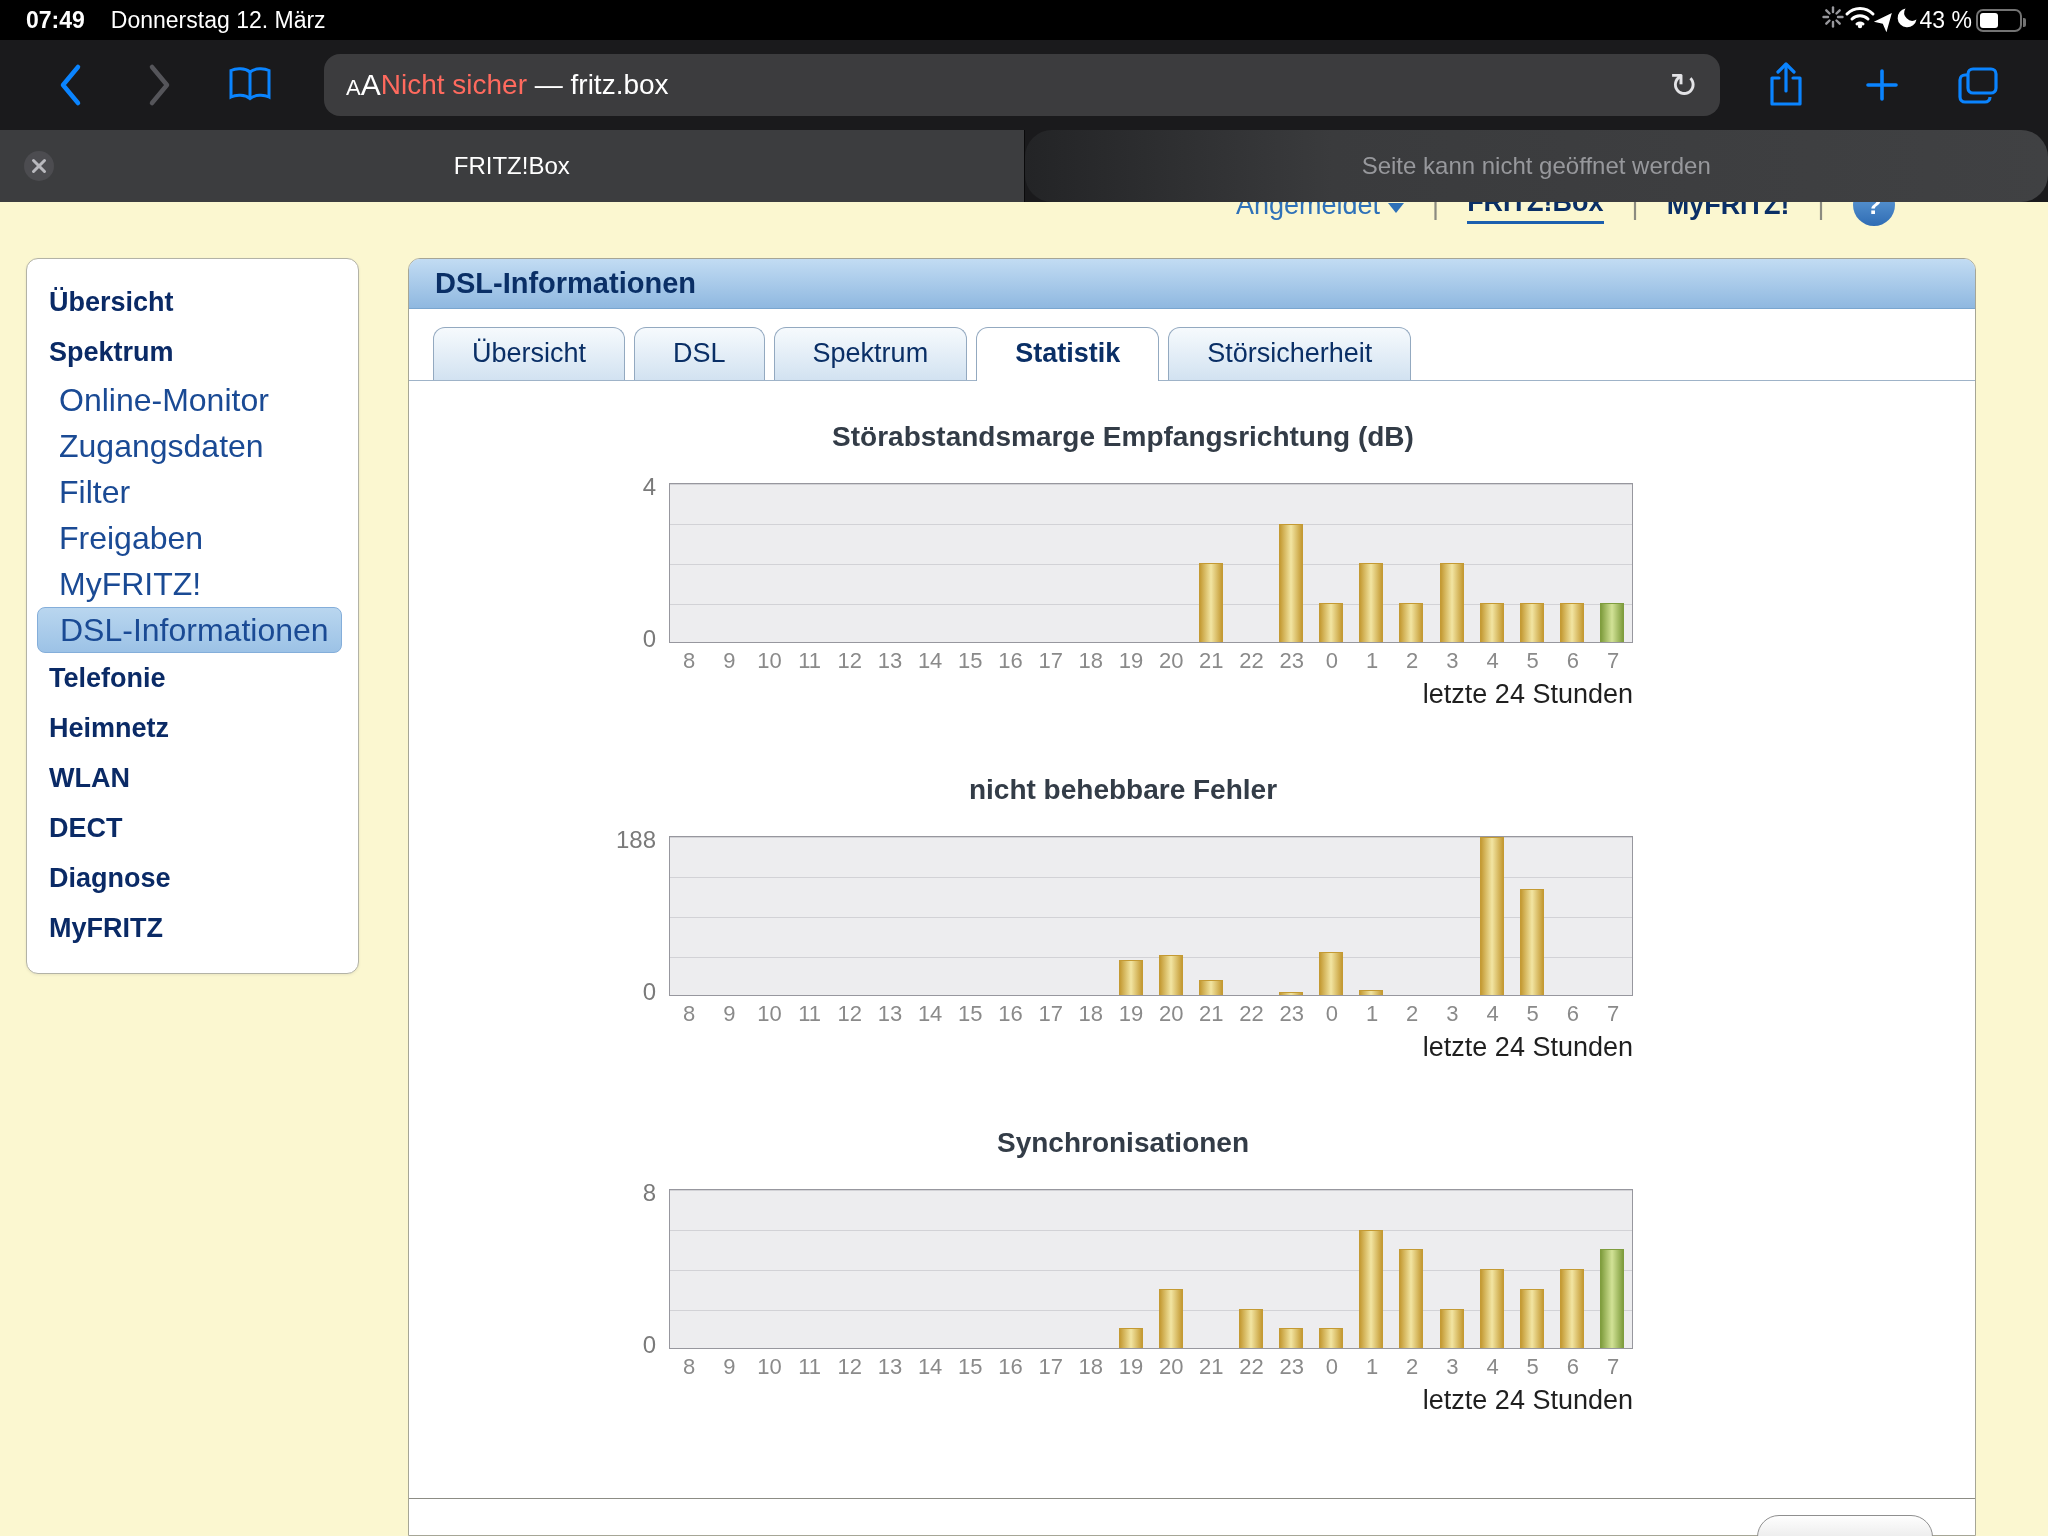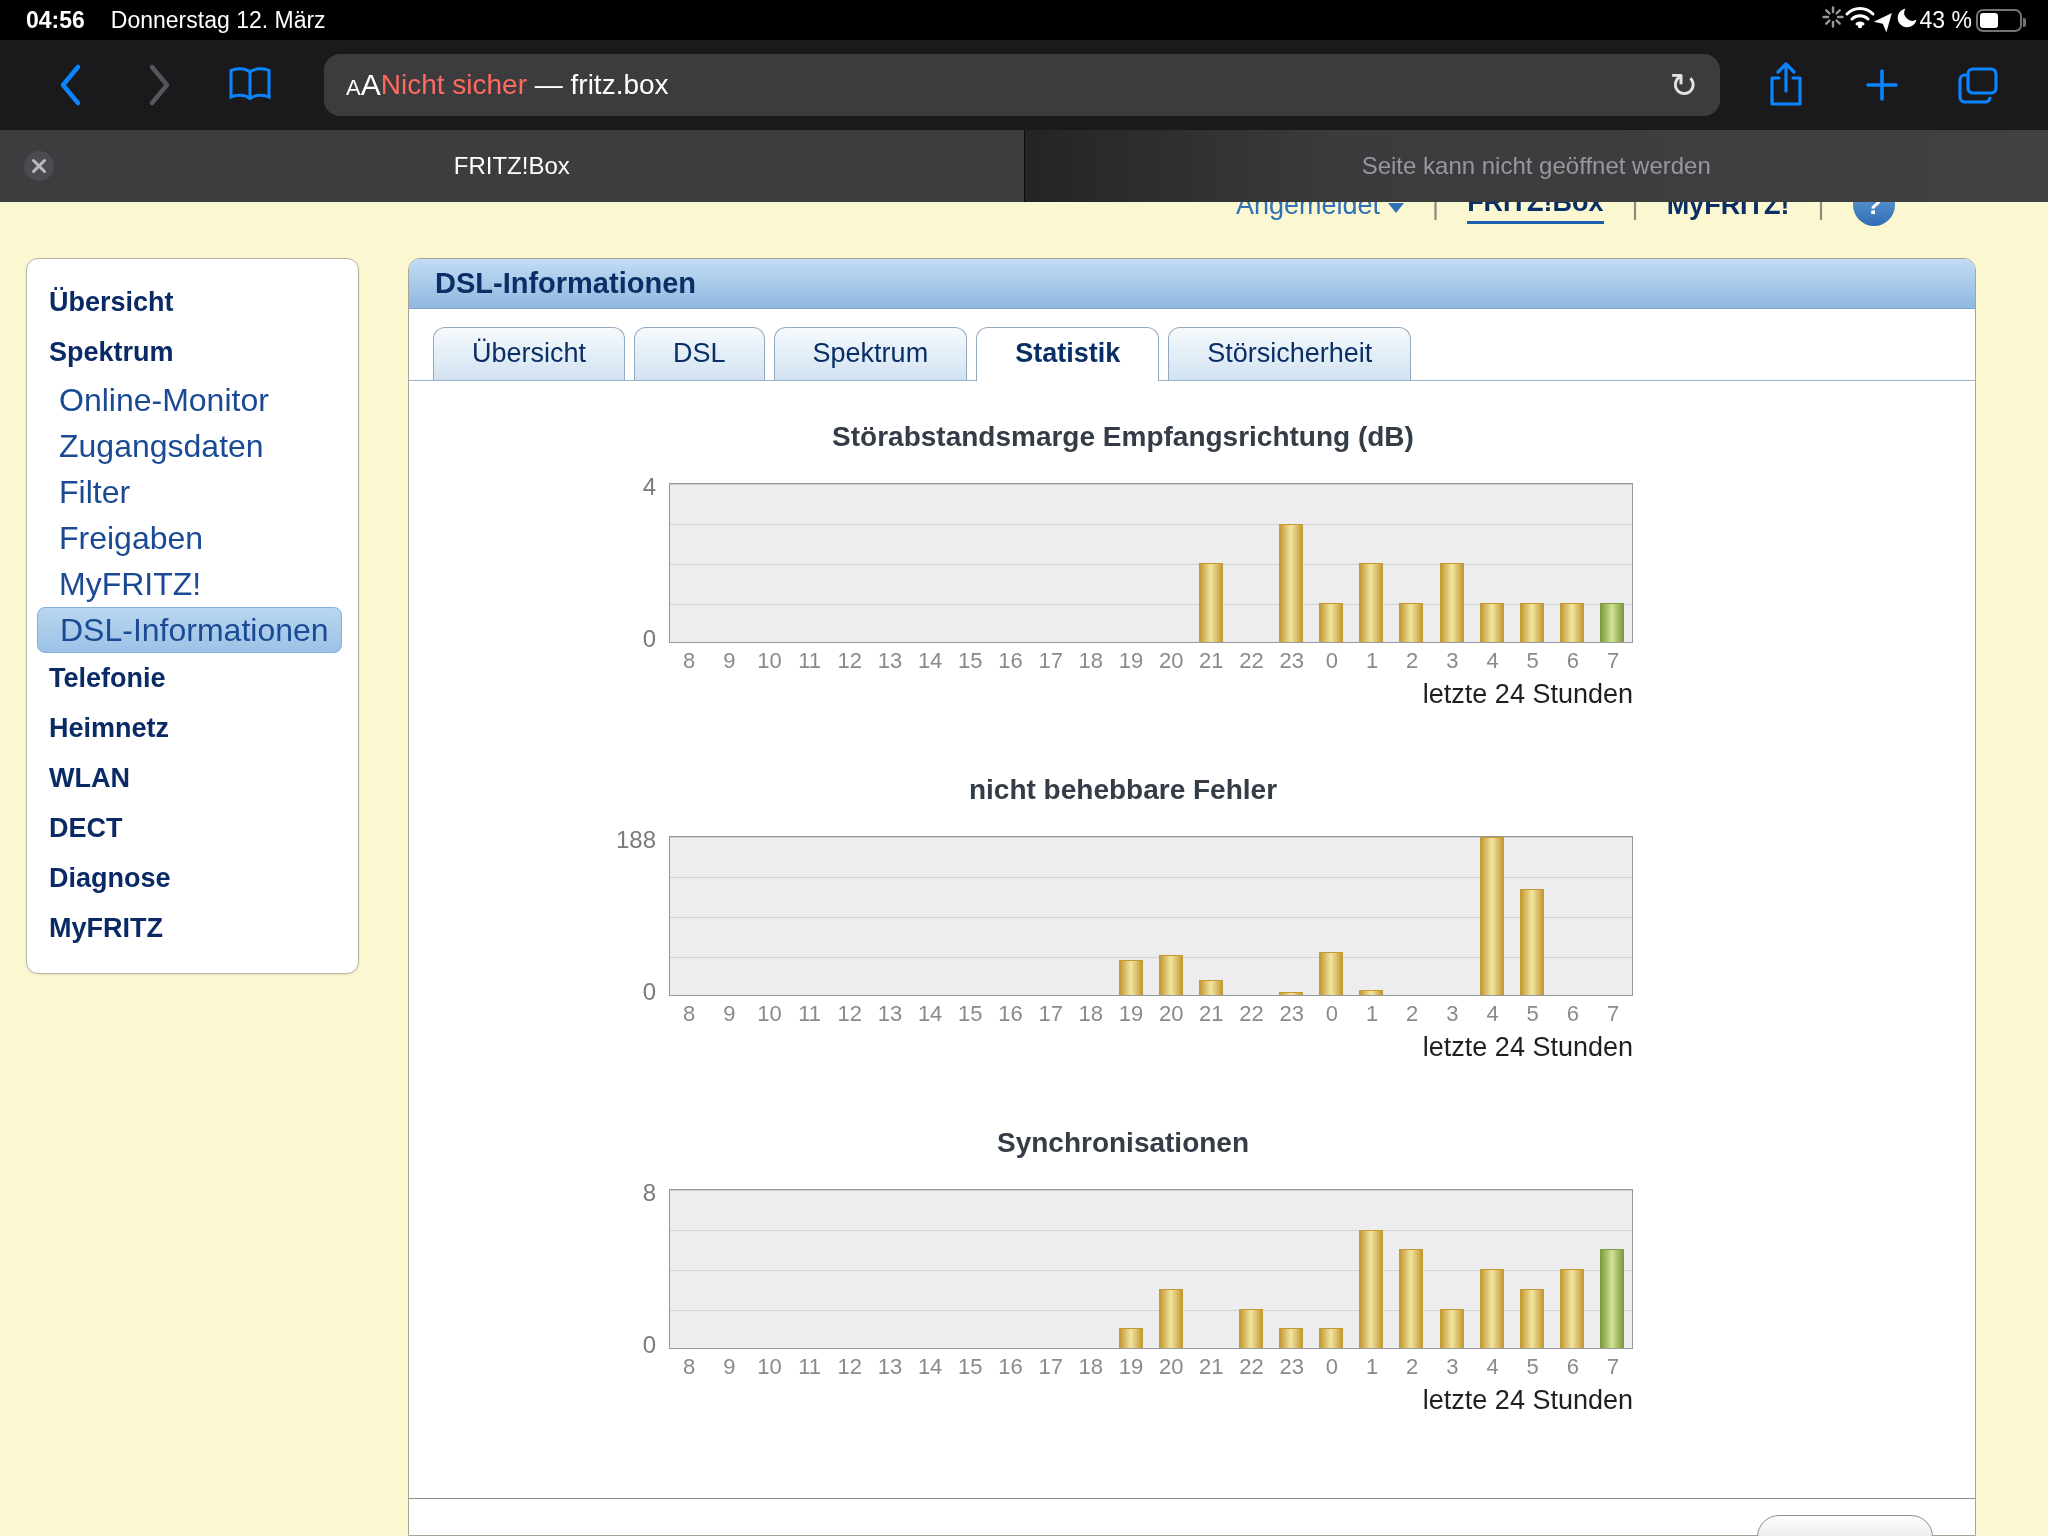--- a/index.html
+++ b/index.html
@@ -30,21 +30,21 @@
   .url-sec { color:#ff6a5e; }
   .url-host { color:#fff; }
   .reload { color:#e3e3e6; font-size:34px; line-height:1; }
   .tb-right { display:flex; gap:44px; align-items:center; }
 
   
   .tab-bar { height:72px; display:flex; background:#1a1a1c; }
   .s-tab { flex:1; position:relative; display:flex; align-items:center; justify-content:center;
     font-size:24px; }
   .s-tab.active { background:#3c3d3f; color:#fff; border-right:1px solid #0a0a0b; }
-  .s-tab.inactive { background:linear-gradient(90deg,#232426 0%, #3a3b3d 30%, #404143 100%); color:#97989c; }
+  .s-tab.inactive { background:linear-gradient(90deg,#232426 0%, #3a3b3d 30%, #404143 100%); color:#97989c;border-radius:27px; }
   .tab-close { position:absolute; left:22px; top:19px; }
 
   
   .page { position:relative; height:1527px; background:#fbf7d0; overflow:hidden; }
 
   .top-links { position:absolute; top:-22px; left:1236px; height:50px; display:flex;
     align-items:center; gap:28px; font-size:27px; white-space:nowrap; }
   .lnk-blue { color:#2e71b8; display:flex; align-items:center; gap:8px; }
   .chev-down { width:0; height:0; border-left:8px solid transparent; border-right:8px solid transparent;
     border-top:10px solid #2e71b8; margin-top:6px; }
@@ -96,21 +96,21 @@
   .panel-footer { position:absolute; left:0; right:0; bottom:0; height:37px; border-top:1px solid #8c8c84;
     background:#fff; }
   .partial-btn { position:absolute; right:42px; top:16px; width:176px; height:44px;
     border:1px solid #8f8f8f; border-radius:22px; background:linear-gradient(#fefefe,#dcdcdc); }
 </style>
 </head>
 <body>
 
 <div class="status-bar">
   <div class="sb-left">
-    <span class="sb-time">04:56</span>
+    <span class="sb-time">07:49</span>
     <span>Donnerstag 12. März</span>
   </div>
   <div class="sb-right">
     <span>
       <svg width="22" height="22" viewBox="0 0 22 22">
           <g stroke="#98989d" stroke-width="2.4" stroke-linecap="round">
         <line x1="11" y1="1.5" x2="11" y2="6"></line>
             <line x1="11" y1="16" x2="11" y2="20.5"></line>
         <line x1="1.5" y1="11" x2="6" y2="11"></line>
             <line x1="16" y1="11" x2="20.5" y2="11"></line>

